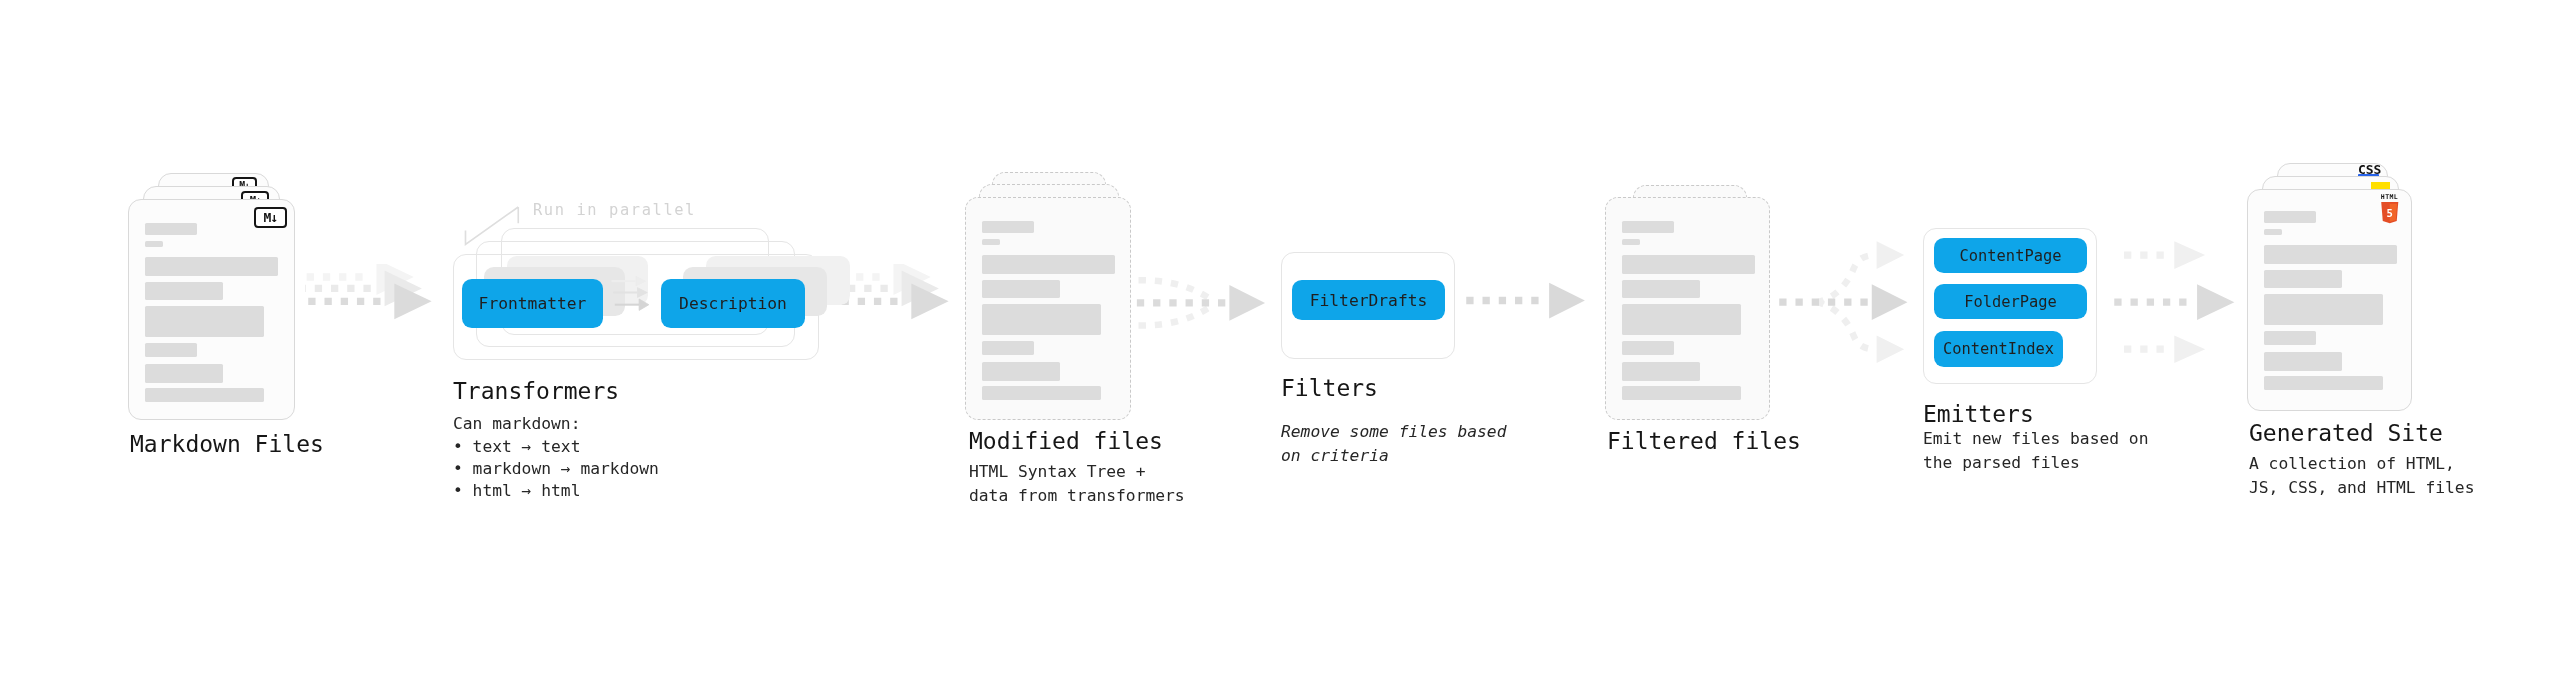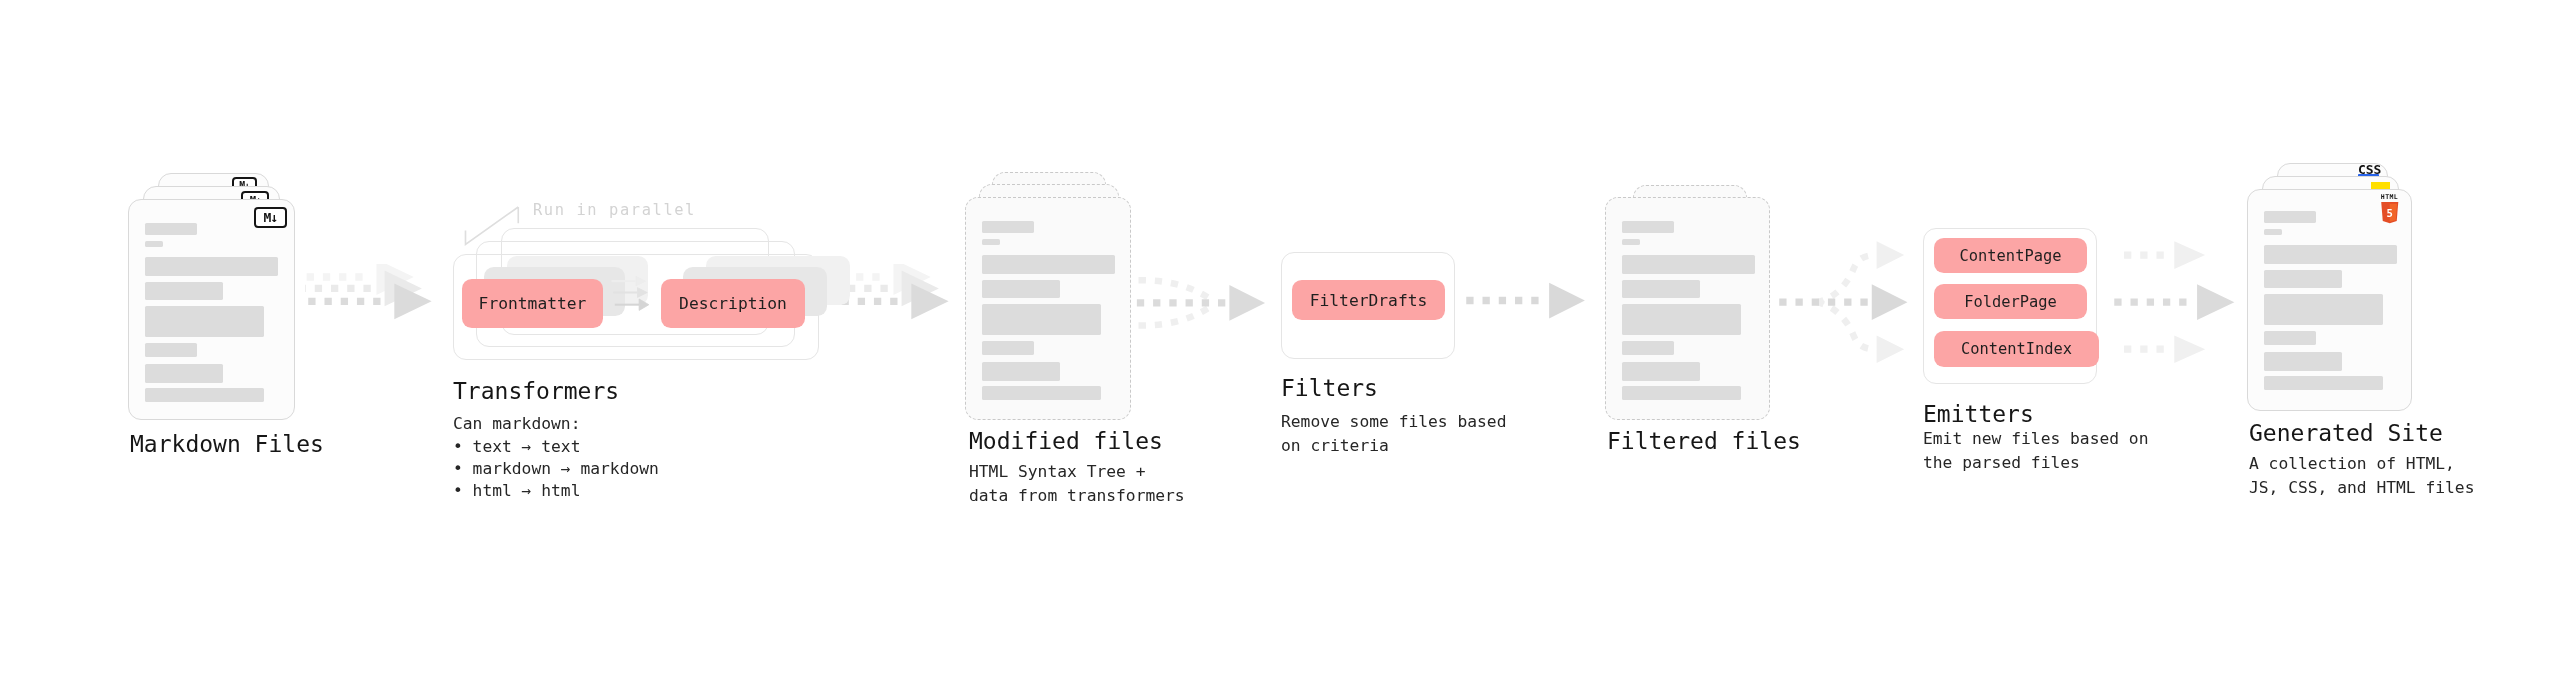--- a/index.html
+++ b/index.html
@@ -29,21 +29,21 @@
   .md-sm{width:24.4px;height:16.3px;font-size:9.8px;top:3.3px;right:11.4px;}
   
   .css-badge{position:absolute;top:2.4px;right:8.1px;width:21px;text-align:center;}
   .css-badge .t{font-size:13px;font-weight:bold;color:#111;line-height:7.3px;}
   .css-badge .u{height:3.3px;background:#2863e9;margin-top:0.8px;border-radius:0.8px;}
   .js-badge{position:absolute;top:4.9px;right:8.1px;width:18.7px;height:10.6px;background:#ffdf00;}
   .html5-badge{position:absolute;top:4.1px;right:11px;width:21px;text-align:center;margin-left:12px;}
   .html5-badge .t{font-size:6.5px;font-weight:bold;color:#111;line-height:7.3px;letter-spacing:0.4px;}
   
   .frame{position:absolute;border:1.6px solid #e5e5e5;border-radius:13px;background:transparent;box-sizing:border-box;}
-  .pill{position:absolute;background:#fca5a5;border-radius:9.8px;display:flex;align-items:center;justify-content:center;
+  .pill{position:absolute;background:#0ea5e9;border-radius:9.8px;display:flex;align-items:center;justify-content:center;
     font-size:16.3px;color:#1f1f1f;box-sizing:border-box;white-space:nowrap;}
   .pill.small{font-size:15.4px;}
   .ghost1{background:#e7e7e7;}
   .ghost2{background:#f1f1f1;}
   .z4{z-index:4}.z5{z-index:5}.z6{z-index:6}
   
   .node-title{position:absolute;font-size:23px;color:#161616;white-space:nowrap;line-height:24.4px;}
   .node-desc{position:absolute;font-size:16.3px;color:#262626;line-height:24.4px;white-space:nowrap;}
   .bullets{position:absolute;font-size:16.3px;color:#262626;line-height:22px;white-space:nowrap;}
   .bullets .head{margin-bottom:0.8px;}
@@ -181,21 +181,21 @@
     <g stroke="#dbdbdb" fill="#dbdbdb">
       <line x1="6" y1="44" x2="118" y2="44" stroke-width="9" stroke-dasharray="9 11"></line>
       <polygon points="120,22 164,44 120,66" stroke="none"></polygon>
     </g>
   </svg>
 
   <div>
     <div class="frame" style="left:1281px;top:252px;width:174px;height:107px;"></div>
     <div class="pill" style="left:1292px;top:280px;width:153px;height:40px;">FilterDrafts</div>
     <div class="node-title" style="left:1281px;top:376px;">Filters</div>
-    <div class="node-desc" style="left:1281px;top:410px;">
+    <div class="node-desc" style="left:1281px;top:420px;font-style:italic;">
       <div>Remove some files based</div>
       <div>on criteria</div>
     </div>
   </div>
 
   <svg class="arrow" style="left:1463px;top:268px;" width="130" height="65" viewBox="0 0 160 80">
     <g stroke="#d9d9d9" fill="#d9d9d9">
       <line x1="4" y1="40" x2="104" y2="40" stroke-width="9" stroke-dasharray="9 11"></line>
       <polygon points="106,18 150,40 106,62" stroke="none"></polygon>
     </g>
@@ -228,21 +228,21 @@
     <g stroke="#d9d9d9" fill="#d9d9d9">
       <line x1="4" y1="84" x2="116" y2="84" stroke-width="9" stroke-dasharray="9 11"></line>
       <polygon points="118,62 162,84 118,106" stroke="none"></polygon>
     </g>
   </svg>
 
   <div>
     <div class="frame" style="left:1923px;top:228px;width:174px;height:156px;"></div>
     <div class="pill small" style="left:1934px;top:238px;width:153px;height:35px;">ContentPage</div>
     <div class="pill small" style="left:1934px;top:284px;width:153px;height:35px;">FolderPage</div>
-    <div class="pill small" style="left:1934px;top:331px;width:165px;height:36px;">ContentIndex</div>
+    <div class="pill small" style="left:1934px;top:331px;width:129px;height:36px;">ContentIndex</div>
     <div class="node-title" style="left:1923px;top:402px;">Emitters</div>
     <div class="node-desc" style="left:1923px;top:427px;">
       <div>Emit new files based on</div>
       <div>the parsed files</div>
     </div>
   </div>
 
   <svg class="arrow" style="left:2111px;top:234px;" width="138" height="142" viewBox="0 0 170 175">
     <g stroke="#f0f0f0" fill="#f0f0f0">
       <line x1="16" y1="26" x2="76" y2="26" stroke-width="9" stroke-dasharray="9 11"></line>

